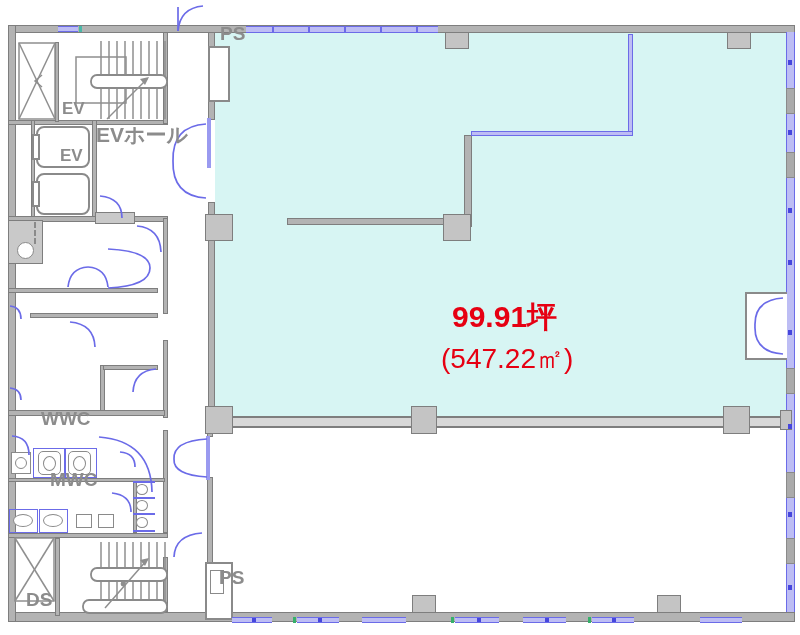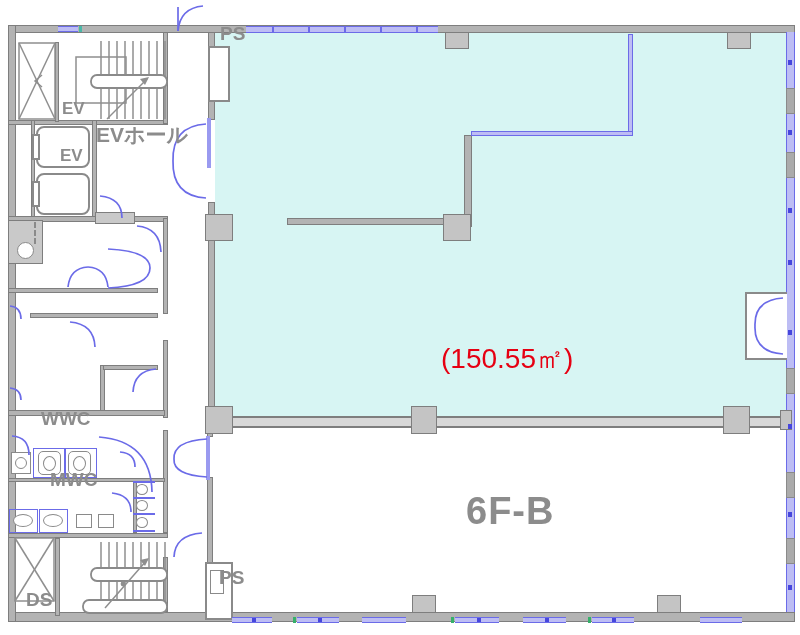--- a/index.html
+++ b/index.html
@@ -242,22 +242,22 @@
     <path class="arc" d="M 120 452 Q 135 453 135 467"></path>
     <path class="arc" d="M 207 439 Q 173 441 174 459"></path>
     <path class="arc" d="M 207 477 Q 173 475 174 459"></path>
     <path class="arc" d="M 202 533 Q 175 535 174 557"></path>
     <path class="arc" d="M 783 298 Q 754 300 755 326"></path>
     <path class="arc" d="M 783 354 Q 754 352 755 326"></path>
     <path class="arc" d="M 10 306 Q 21 307 21 319"></path>
     <path class="arc" d="M 10 388 Q 21 389 21 400"></path>
   </svg>
 
-  <div class="lbl" style="left:441px;top:345px;font-size:28px;color:var(--red);font-weight:normal;">(150.55㎡)</div>
-  <div class="lbl" style="left:466px;top:492px;font-size:38px;letter-spacing:1px;">6F-B</div>
+  <div class="lbl" style="left:452px;top:302px;font-size:30px;color:var(--red);">99.91坪</div>
+  <div class="lbl" style="left:441px;top:345px;font-size:28px;color:var(--red);font-weight:normal;">(547.22㎡)</div>
   <div class="lbl" style="left:96px;top:124px;font-size:21px;">EVホール</div>
   <div class="lbl" style="left:62px;top:100px;font-size:17px;">EV</div>
   <div class="lbl" style="left:60px;top:147px;font-size:17px;">EV</div>
   <div class="lbl" style="left:220px;top:24px;font-size:19px;">PS</div>
   <div class="lbl" style="left:219px;top:568px;font-size:19px;">PS</div>
   <div class="lbl" style="left:26px;top:590px;font-size:19px;">DS</div>
   <div class="lbl" style="left:41px;top:409px;font-size:19px;">WWC</div>
   <div class="lbl" style="left:50px;top:470px;font-size:19px;">MWC</div>
 </div>
 

